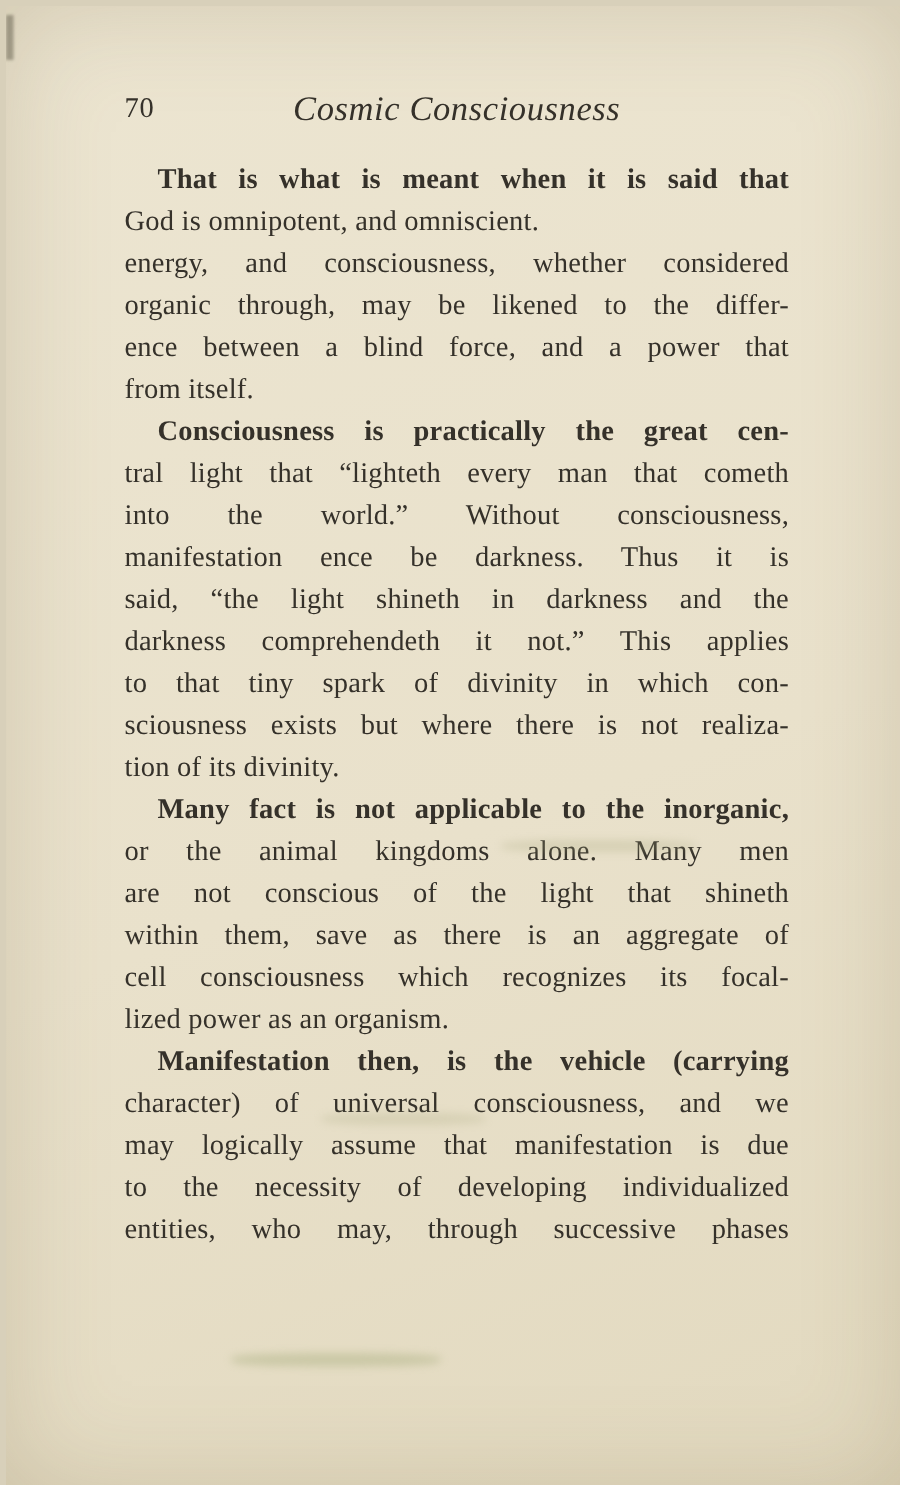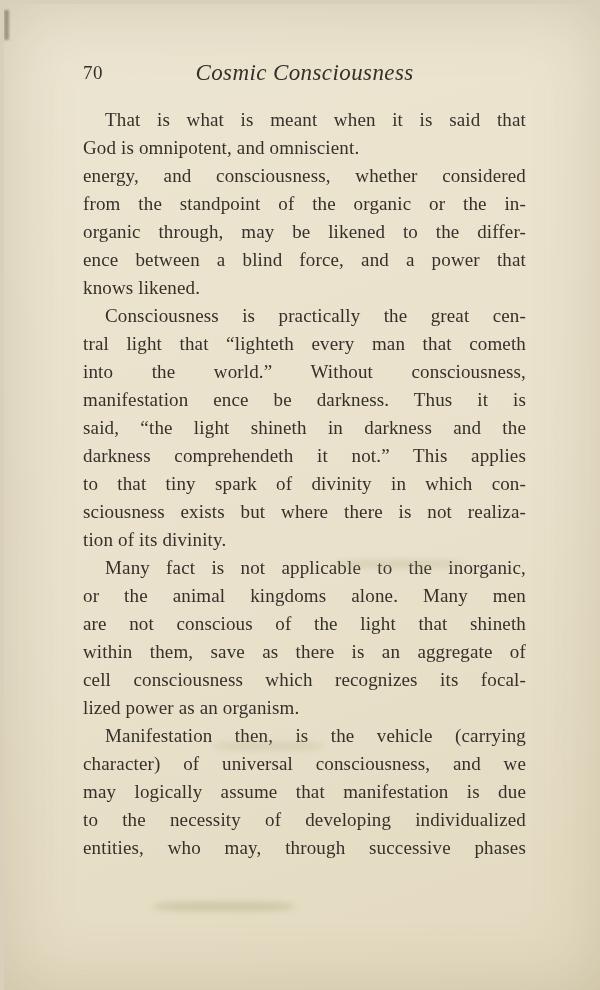--- a/index.html
+++ b/index.html
@@ -51,20 +51,21 @@
     line-height: 28px;
     letter-spacing: 0.15px;
   }
   .line {
     text-align: justify;
     text-align-last: justify;
     white-space: normal;
   }
   .line.indent {
     text-indent: 22px;
+    font-weight: bold;
   }
   .line.lastline {
     text-align-last: left;
   }
   
   .smudge {
     position: absolute;
     border-radius: 40%;
     filter: blur(3px);
     pointer-events: none;
@@ -98,24 +99,23 @@
 
   <div class="body-text">
 
     <div class="para">
       <div class="line indent">That is what is meant when it is said that</div>
       <div class="line lastline">God is omnipotent, and omniscient.</div>
     </div>
 
     <div class="para">
       <div class="line">energy, and consciousness, whether considered</div>
-      <div class="line">from the standpoint of the organic or the in-</div>
       <div class="line">organic through, may be likened to the differ-</div>
       <div class="line">ence between a blind force, and a power that</div>
-      <div class="line lastline">knows likened.</div>
+      <div class="line lastline">from itself.</div>
     </div>
 
     <div class="para">
       <div class="line indent">Consciousness is practically the great cen-</div>
       <div class="line">tral light that “lighteth every man that cometh</div>
       <div class="line">into the world.” Without consciousness,</div>
       <div class="line">manifestation ence be darkness. Thus it is</div>
       <div class="line">said, “the light shineth in darkness and the</div>
       <div class="line">darkness comprehendeth it not.” This applies</div>
       <div class="line">to that tiny spark of divinity in which con-</div>

